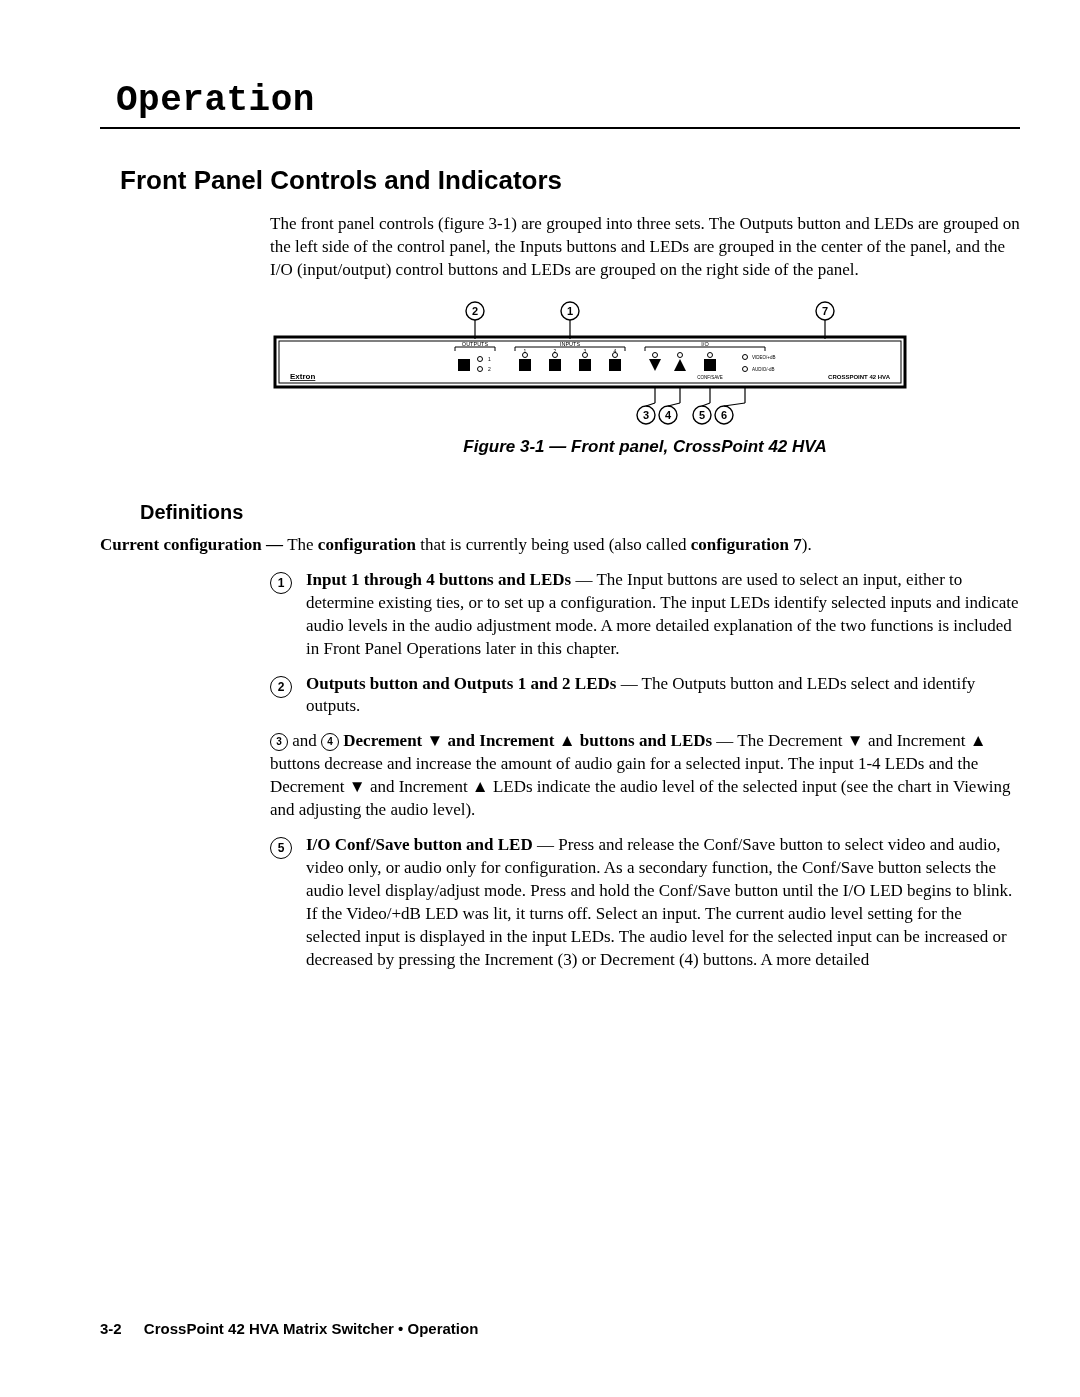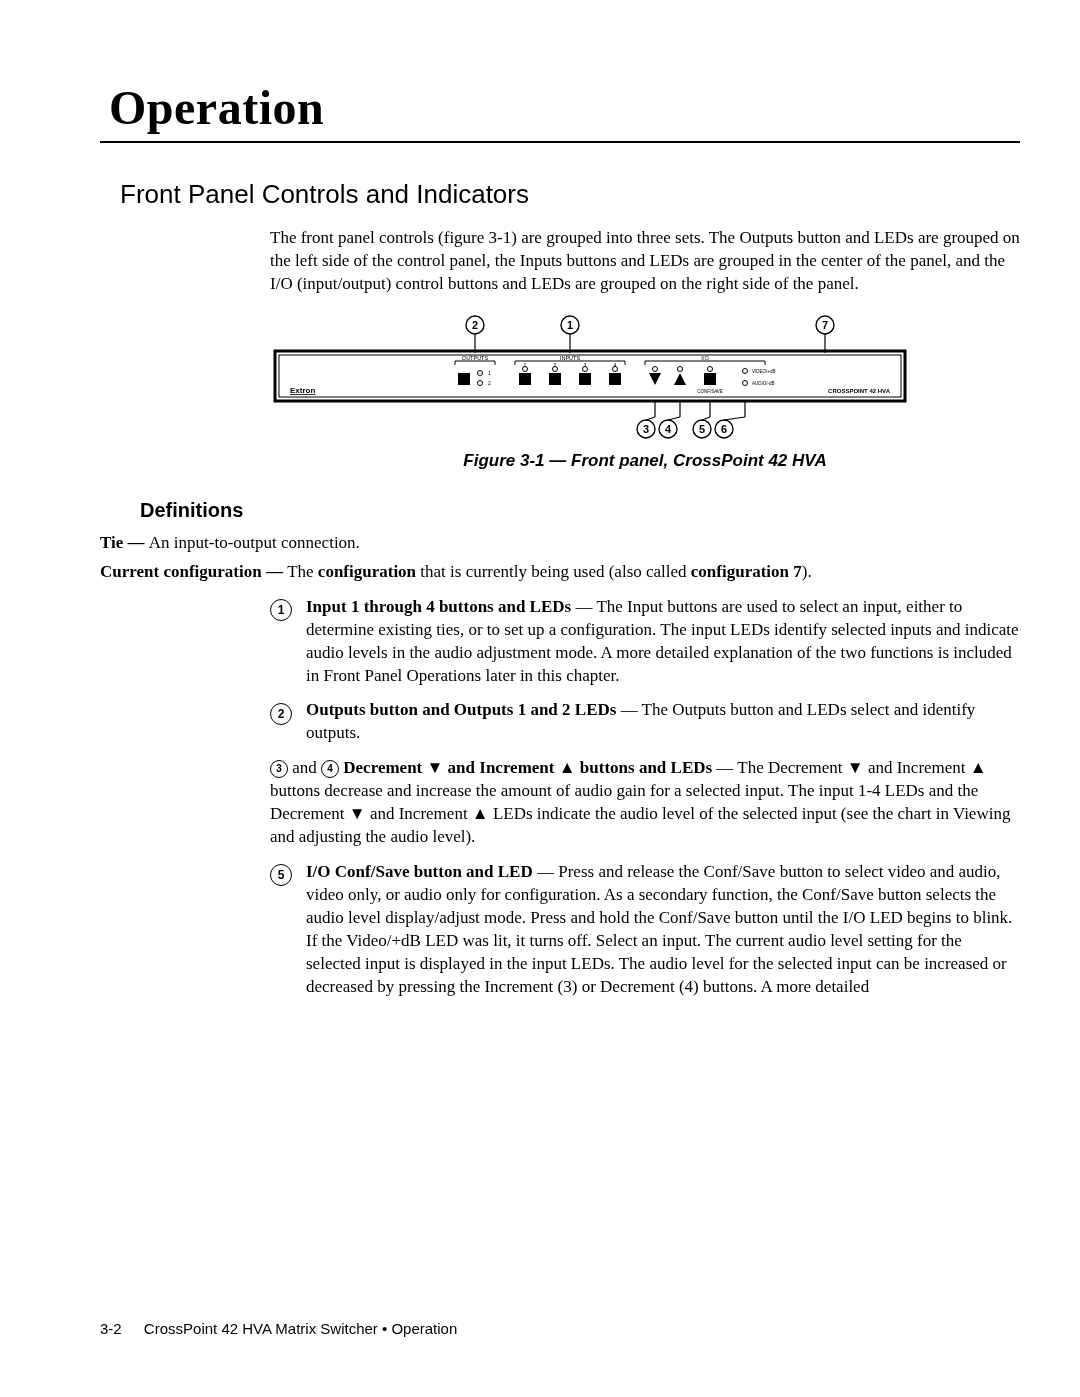--- a/index.html
+++ b/index.html
@@ -10,47 +10,47 @@
     color: #000;
   }
   .page {
     width: 1080px;
     height: 1397px;
     position: relative;
     box-sizing: border-box;
     padding: 80px 60px 50px 100px;
   }
   .chapter-title {
-    font-family: Liberation Serif, serif;
+    font-family: Liberation Mono, monospace;
     font-weight: 800;
-    font-size: 48px;
-    margin: 0 0 6px 9px;
+    font-size: 36px;
+    margin: 0 0 6px 16px;
     letter-spacing: 0.5px;
   }
   .rule {
     border: none;
     border-top: 2px solid #000;
     margin: 0 0 36px 0;
   }
   .h1 {
     font-family: "Helvetica Neue", Helvetica, Arial, sans-serif;
-    font-weight: 400;
+    font-weight: 700;
     font-size: 26px;
     margin: 0 0 10px 20px;
   }
   .body {
     margin-left: 170px;
     font-size: 17px;
     line-height: 1.35;
   }
   .h2 {
     font-family: "Helvetica Neue", Helvetica, Arial, sans-serif;
     font-weight: 800;
     font-size: 20px;
-    margin: 28px 0 10px 40px;
+    margin: 44px 0 10px 40px;
   }
   .fig-wrap {
     margin: 14px 0 6px 170px;
   }
   .fig-caption {
     font-family: "Helvetica Neue", Helvetica, Arial, sans-serif;
     font-weight: 700;
     font-style: italic;
     font-size: 17px;
     text-align: center;
@@ -91,21 +91,21 @@
     height: 16px;
     line-height: 16px;
     font-size: 10px;
     border-width: 1.2px;
   }
   .footer {
     position: absolute;
     left: 100px;
     bottom: 60px;
     font-family: "Helvetica Neue", Helvetica, Arial, sans-serif;
-    font-weight: 400;
+    font-weight: 700;
     font-size: 15px;
   }
   .footer .pg { margin-right: 18px; }
 
   
   .panel-svg { display: block; }
 </style>
 </head>
 <body>
 
@@ -206,23 +206,20 @@
         <line x1="410" y1="104" x2="398" y2="107" stroke="#000" stroke-width="1.2"></line>
         <line x1="440" y1="104" x2="432" y2="107" stroke="#000" stroke-width="1.2"></line>
         <line x1="475" y1="104" x2="454" y2="107" stroke="#000" stroke-width="1.2"></line>
       </g>
     </svg>
     <div class="fig-caption">Figure 3-1 — Front panel, CrossPoint 42 HVA</div>
   </div>
 
   <h3 class="h2">Definitions</h3>
   <p class="body def-line">
-    <span class="bold">Tie — </span><span>An input-to-output connection.</span>
-  </p>
-  <p class="body def-line">
     <span class="bold">Current configuration — </span><span>The </span><span class="bold">configuration</span><span> that is currently being used (also called </span><span class="bold">configuration 7</span><span>).</span>
   </p>
 
 
   <div class="item">
     <span class="item-badge"><span class="badge">1</span></span>
     <span class="bold">Input 1 through 4 buttons and LEDs</span><span> — </span><span>The Input buttons are used to select an input, either to determine existing ties, or to set up a configuration.  The input LEDs identify selected inputs and indicate audio levels in the audio adjustment mode.  A more detailed explanation of the two functions is included in </span><span class="italic">Front Panel Operations</span><span> later in this chapter.</span>
   </div>
 
   <div class="item">

